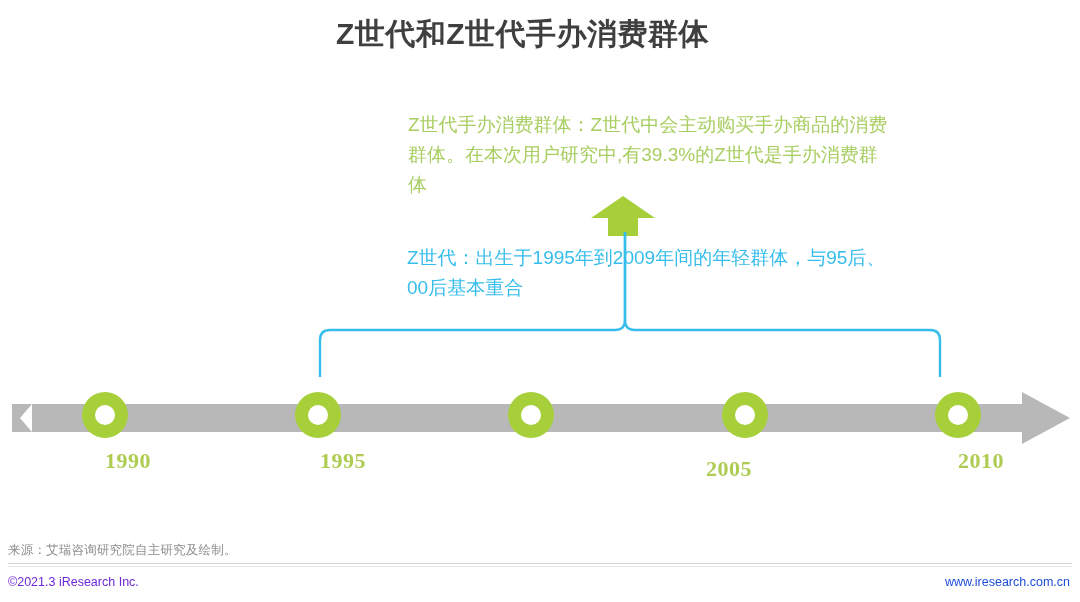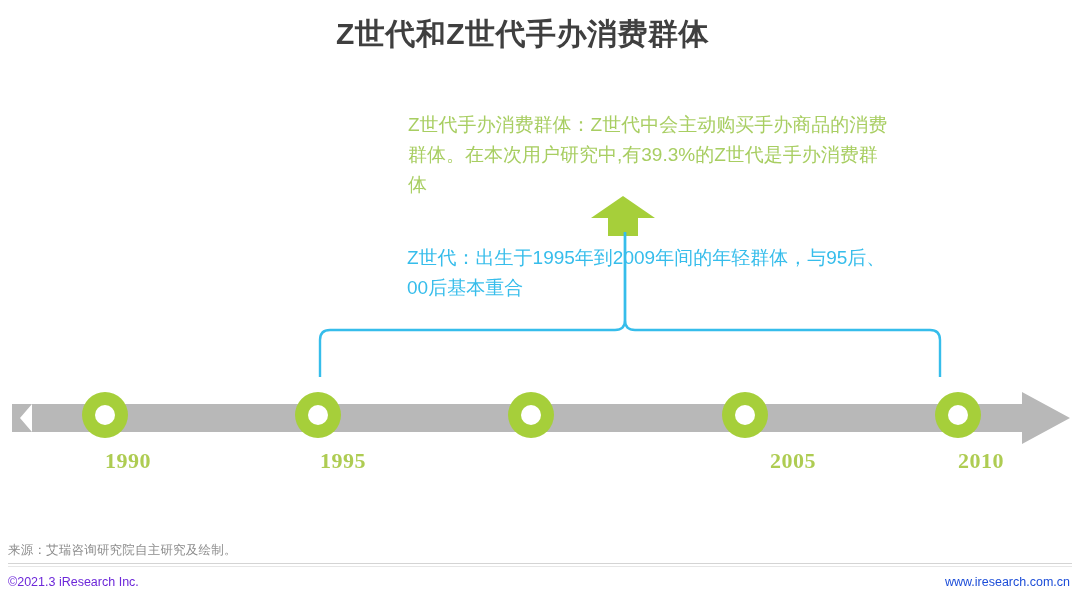--- a/index.html
+++ b/index.html
@@ -188,21 +188,21 @@
   </div>
 
   <div class="timeline-node" style="left:82px;"></div>
   <div class="timeline-node" style="left:295px;"></div>
   <div class="timeline-node" style="left:508px;"></div>
   <div class="timeline-node" style="left:722px;"></div>
   <div class="timeline-node" style="left:935px;"></div>
 
   <div class="timeline-label" style="left:105px;">1990</div>
   <div class="timeline-label" style="left:320px;">1995</div>
-  <div class="timeline-label" style="left:770px;">2005</div>
+  <div class="timeline-label" style="left:706px;margin-top:8px;">2005</div>
   <div class="timeline-label" style="left:958px;text-align:center;">2010</div>
 </div>
 
 <div id="footer-source">来源：艾瑞咨询研究院自主研究及绘制。</div>
 
 <div id="footer-rule-top"></div>
 <div id="footer-rule-bottom"></div>
 
 <div id="footer-copyright">©2021.3 iResearch Inc.</div>
 

